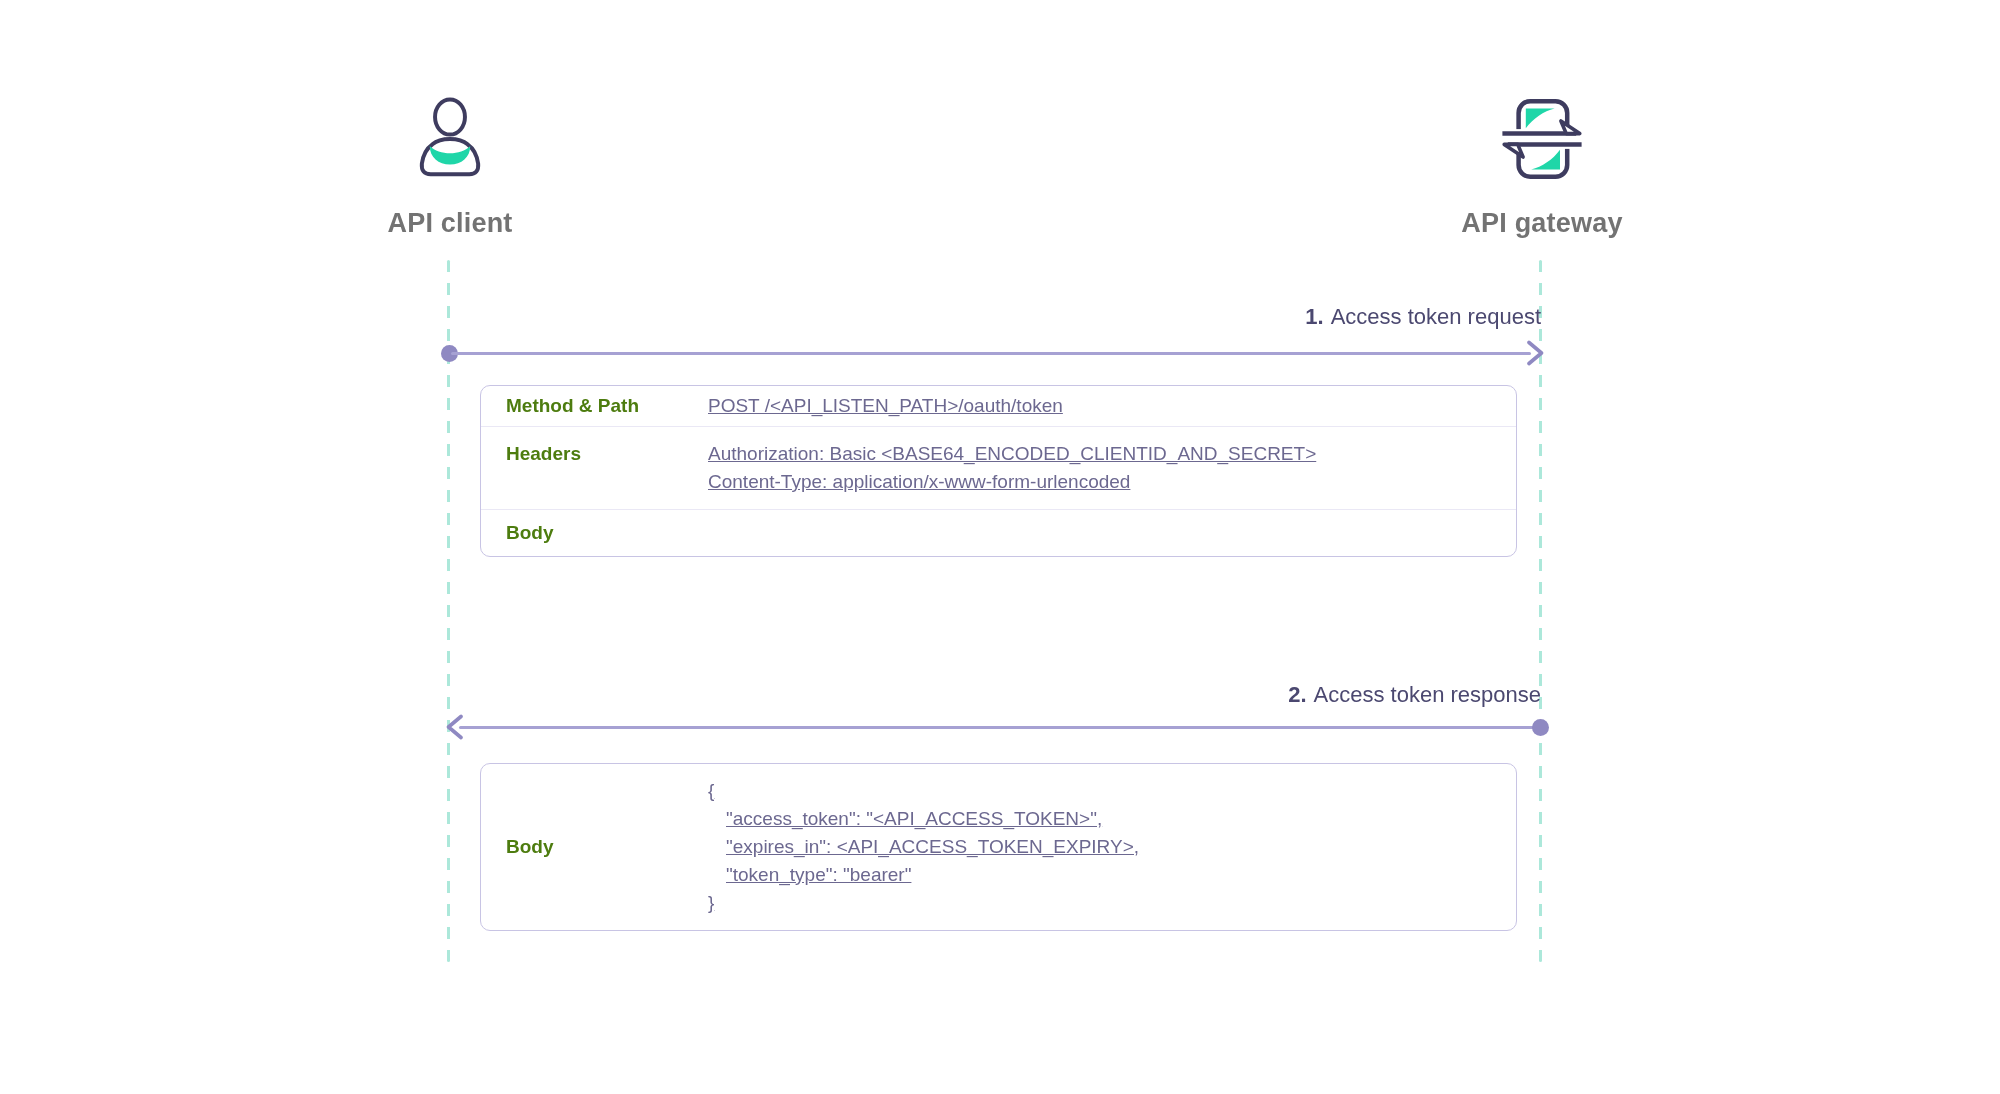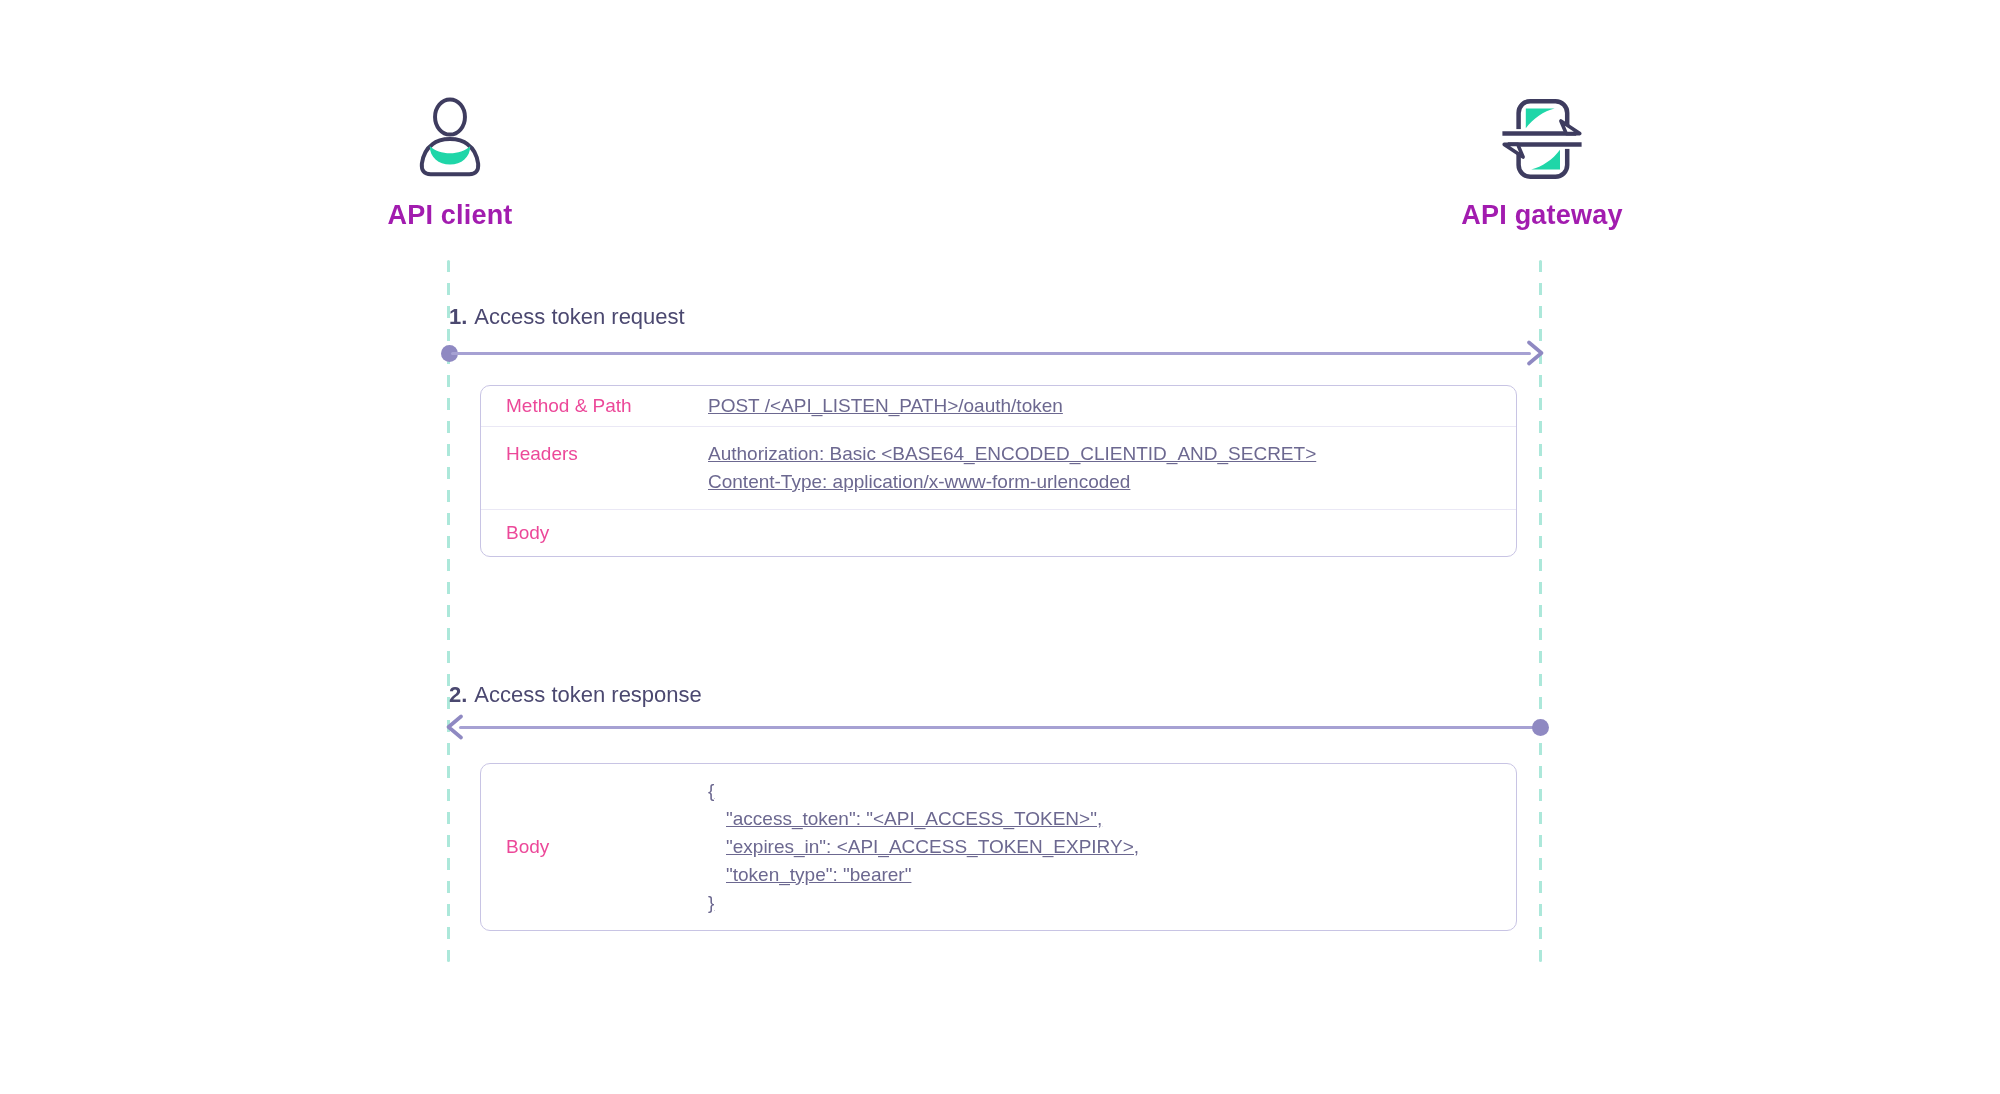--- a/index.html
+++ b/index.html
@@ -26,24 +26,24 @@
   .actor--client  { left: 300px; }
   .actor--gateway { left: 1392px; }
   .actor-icon {
     height: 92px;
     display: flex;
     align-items: flex-end;
     justify-content: center;
   }
   .actor-icon svg { display: block; }
   .actor-name {
-    margin-top: 16px;
+    margin-top: 24px;
     font-size: 27px;
     font-weight: 700;
-    color: #a21caf;
+    color: #737373;
     letter-spacing: 0.2px;
     white-space: nowrap;
   }
 
   
   .lifeline {
     position: absolute;
     top: 260px;
     height: 702px;
     width: 3px;
@@ -55,21 +55,21 @@
     );
   }
   .lifeline--left  { left: 447px; }
   .lifeline--right { left: 1539px; }
 
   
   .msg-label {
     position: absolute;
     left: 449px;
     width: 1092px;
-    text-align: left;
+    text-align: right;
     font-size: 22px;
     line-height: 27px;
     color: #4b4870;
     white-space: nowrap;
   }
   .msg-label--1 { top: 303px; }
   .msg-label--2 { top: 650px; margin-top: 31px; }
   .msg-label .msg-num { font-weight: 700; margin-right: 7px; }
 
   .arrow {
@@ -124,22 +124,22 @@
   .trow--pad-s { padding: 6px 0; }
   .trow--pad-m { padding: 13px 0; }
   .trow--pad-l { padding: 9px 0; }
 
   .tcell-label {
     width: 227px;
     flex-shrink: 0;
     padding-left: 25px;
     font-size: 19px;
     line-height: 28px;
-    font-weight: 400;
-    color: #ec4899;
+    font-weight: 700;
+    color: #4d7c0f;
   }
   .trow--center .tcell-label {
     display: flex;
     align-items: center;
   }
   .tcell-value {
     flex: 1;
     padding-right: 24px;
     font-size: 19px;
     line-height: 28px;

